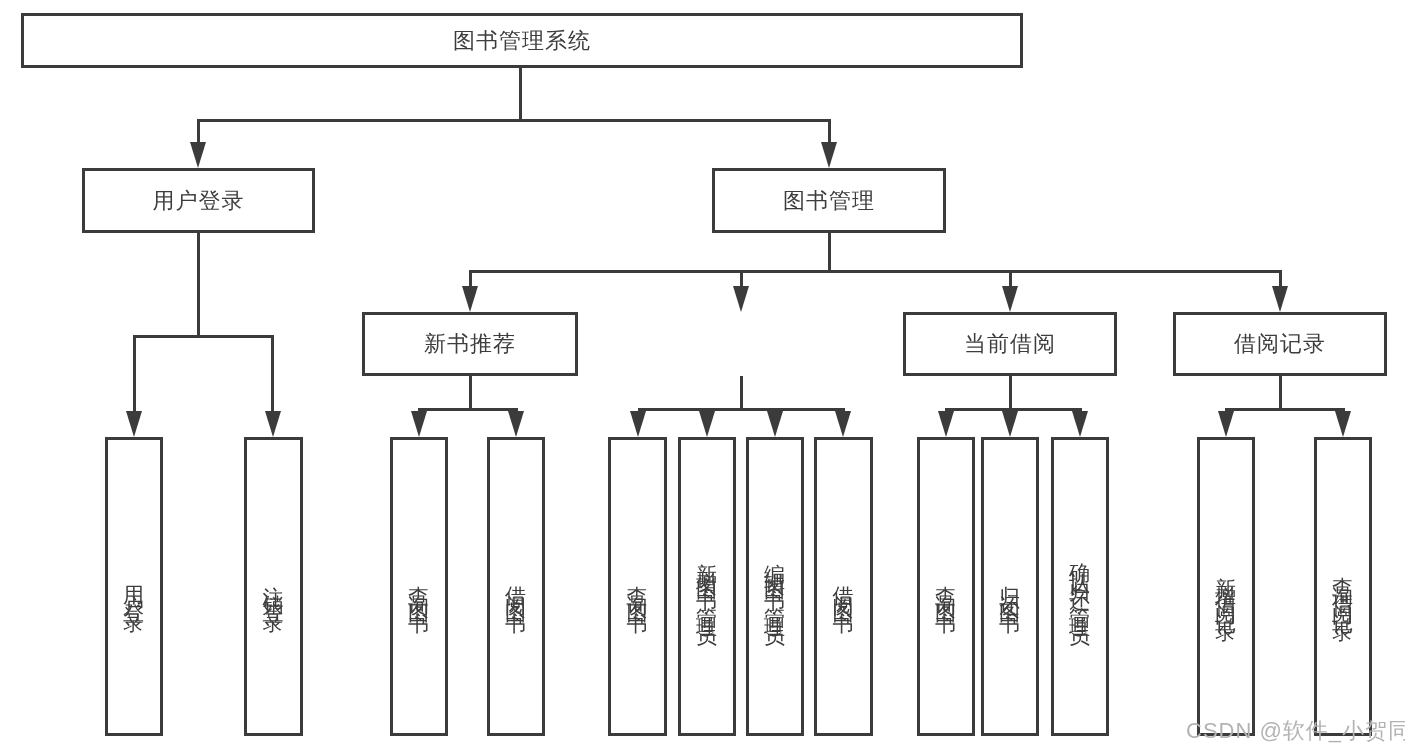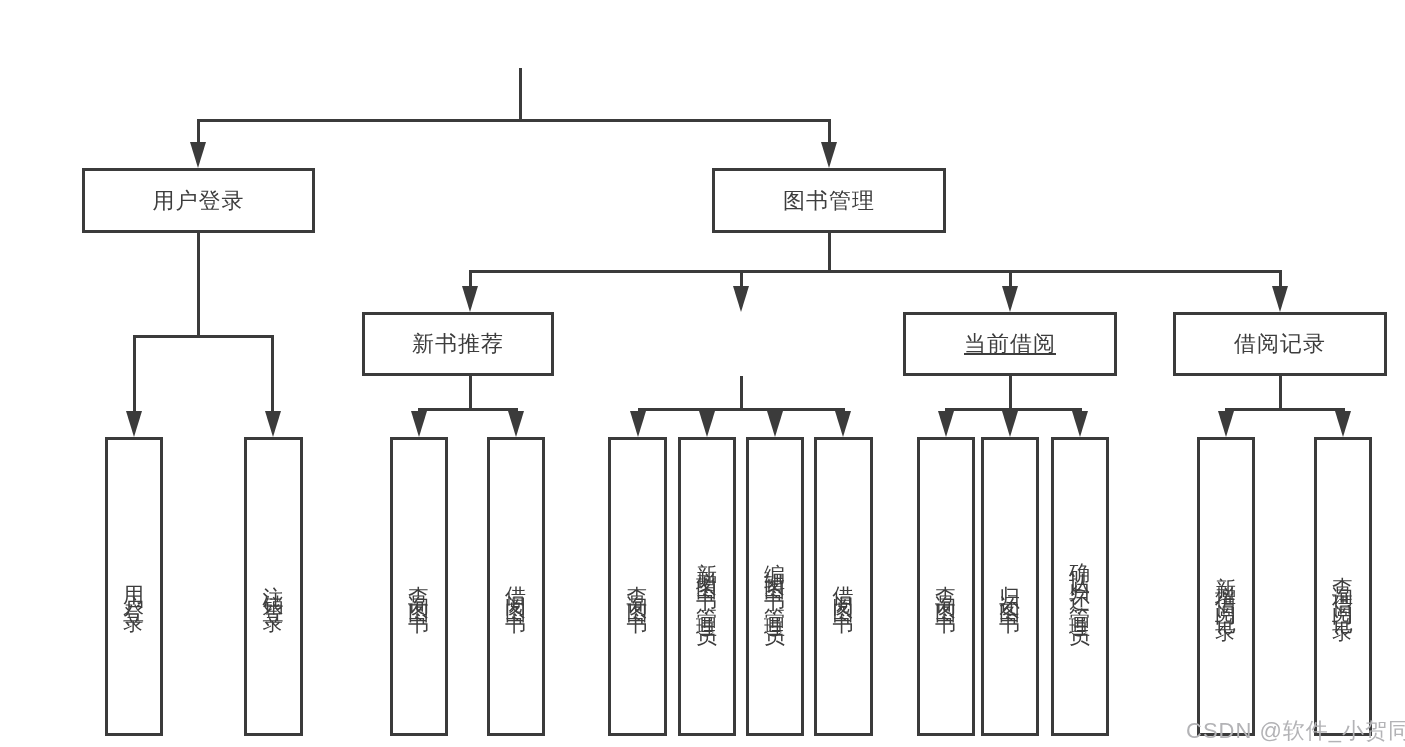--- a/index.html
+++ b/index.html
@@ -74,32 +74,35 @@
   <div class="hline" style="left:945px;top:408px;width:137px;"></div>
   <div class="arr" style="left:938px;top:411px;"></div>
   <div class="arr" style="left:1002px;top:411px;"></div>
   <div class="arr" style="left:1072px;top:411px;"></div>
 
   <div class="vline" style="left:1279px;top:376px;height:34px;"></div>
   <div class="hline" style="left:1225px;top:408px;width:120px;"></div>
   <div class="arr" style="left:1218px;top:411px;"></div>
   <div class="arr" style="left:1335px;top:411px;"></div>
 
+  <div class="node" style="left:21px;top:13px;width:1002px;height:55px;">
+    <span>图书管理系统</span>
+  </div>
 
   <div class="node" style="left:82px;top:168px;width:233px;height:65px;">
     <span>用户登录</span>
   </div>
   <div class="node" style="left:712px;top:168px;width:234px;height:65px;text-align:center;">
     <span>图书管理</span>
   </div>
 
-  <div class="node" style="left:362px;top:312px;width:192px;height:64px;">
+  <div class="node" style="left:362px;top:312px;width:216px;height:64px;">
     <span>新书推荐</span>
   </div>
-  <div class="node" style="left:903px;top:312px;width:214px;height:64px;text-decoration:underline;">
+  <div class="node" style="left:903px;top:312px;width:214px;height:64px;">
     <span>当前借阅</span>
   </div>
   <div class="node" style="left:1173px;top:312px;width:214px;height:64px;">
     <span>借阅记录</span>
   </div>
 
   <div class="node vnode" style="left:105px;top:437px;width:58px;height:299px;">
     <span>用户登录</span>
   </div>
   <div class="node vnode" style="left:244px;top:437px;width:59px;height:299px;">

